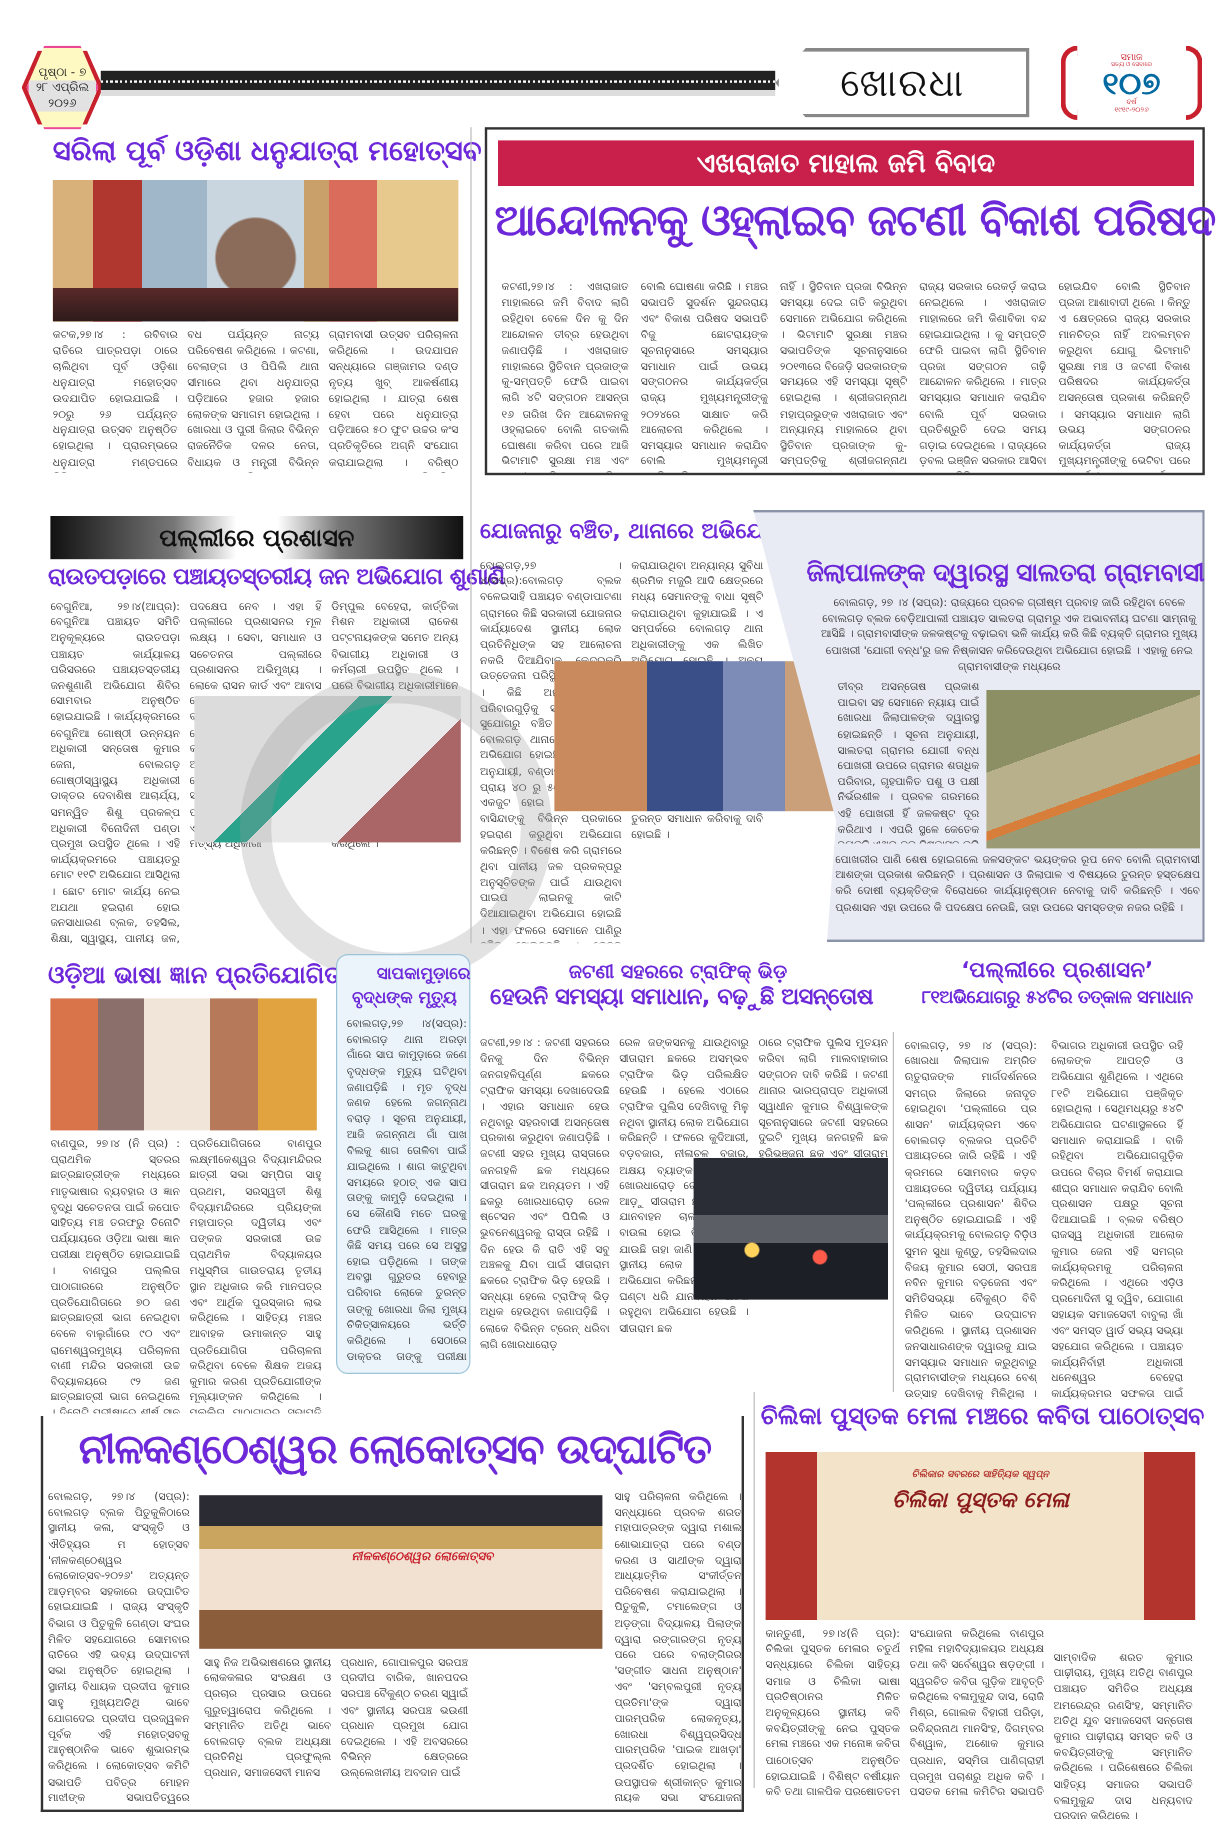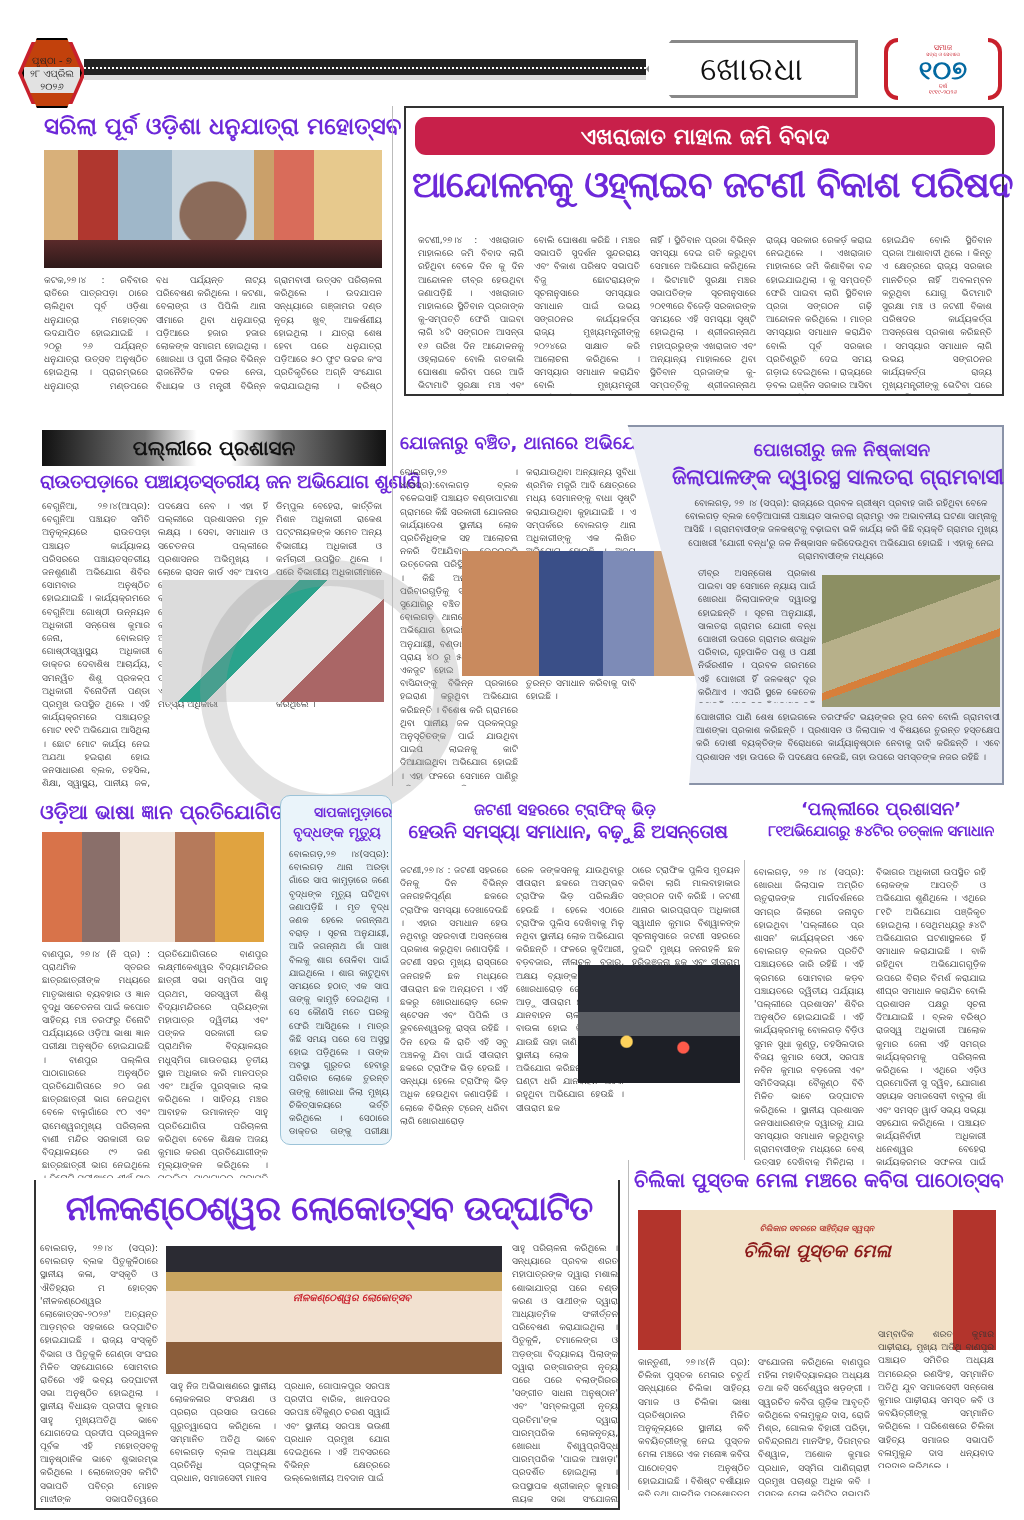--- a/index.html
+++ b/index.html
@@ -4,21 +4,21 @@
 <style>
   * { box-sizing: border-box; margin: 0; padding: 0; }
   html, body { width: 1024px; height: 1520px; background: #ffffff; overflow: hidden; }
   body { font-family: "DejaVu Sans", sans-serif; color: #1a1a1a; position: relative; }
 
   .abs { position: absolute; }
 
   
   .page-badge {
     position: absolute; left: 22px; top: 38px; width: 60px; height: 70px;
-    background: #c2410c; border: 2px solid #000000;
+    background: #fef9c3; border: 2px solid #ec4899;
     clip-path: polygon(25% 0, 75% 0, 100% 50%, 75% 100%, 25% 100%, 0 50%);
     display: flex; flex-direction: column; align-items: center; justify-content: center;
     font-size: 10px; line-height: 13px; color: #222; text-align: center;
   }
   .page-badge-frame {
     position: absolute; left: 18px; top: 42px; width: 68px; height: 62px;
     background: #c8202c;
     clip-path: polygon(20% 0, 80% 0, 100% 50%, 80% 100%, 20% 100%, 0 50%);
   }
   .page-badge .lower { background: #e2e2e2; width: 100%; }
@@ -75,21 +75,21 @@
   .photo-stage::after{
     content:""; position:absolute; left:0; right:0; bottom:0; height:24%;
     background: linear-gradient(#5a2a2a, #2e1a1a);
   }
 
   
   .box-story { position: absolute; left: 404px; top: 106px; width: 600px; height: 290px; border: 2px solid #333; }
   .kicker-red {
     position: absolute; left: 9px; top: 9px; width: 580px; height: 38px;
     background: #c8204a; color: #fff; font-size: 22px; font-weight: bold;
-    display: flex; align-items: center; justify-content: center; border-radius: 11px;
+    display: flex; align-items: center; justify-content: center;
   }
 
   
   .gradient-band {
     position: absolute; left: 42px; top: 430px; width: 344px; height: 36px;
     background: linear-gradient(90deg, #111 0%, #777 30%, #fff 45%, #fff 55%, #777 70%, #111 100%);
     display: flex; align-items: center; justify-content: center;
   }
   .gradient-band span { font-size: 20px; font-weight: bold; color: #111; background: transparent; }
 
@@ -176,26 +176,25 @@
 </div>
 
 <div>
   <div class="abs head" style="left:400px; top:432px; width:236px; font-size:18px; text-align:left;">ଯୋଜନାରୁ ବଞ୍ଚିତ, ଥାନାରେ ଅଭିଯୋଗ</div>
   <div class="abs col-text" style="left:400px; top:466px; width:118px; height:320px;">ବୋଲଗଡ଼,୨୭ ।୪(ସପ୍ର):ବୋଲଗଡ଼ ବ୍ଲକ ବଳେଇସାହି ପଞ୍ଚାୟତ ବଣ୍ଡାପାଟଣା ଗ୍ରାମରେ କିଛି ସରକାରୀ ଯୋଜନାର କାର୍ଯ୍ୟାଦେଶ ସ୍ଥାନୀୟ ଲୋକ ପ୍ରତିନିଧିଙ୍କ ସହ ଆଲୋଚନା ନକରି ଦିଆଯିବାକୁ କେନ୍ଦ୍ରକରି ଉତ୍ତେଜନା ପରିସ୍ଥିତି ଦେଖାଦେଇଛି । କିଛି ଅନୁସୂଚିତ ଜାତି ପରିବାରଗୁଡ଼ିକୁ ସରକାରୀ ସୁବିଧା ସୁଯୋଗରୁ ବଞ୍ଚିତ କରିବା ନେଇ ବୋଲଗଡ଼ ଥାନାରେ ଏକ ଲିଖିତ ଅଭିଯୋଗ ହୋଇଛି । ଅଭିଯୋଗ ଅନୁଯାୟୀ, ବଣ୍ଡାପାଟଣା ଗ୍ରାମର ପ୍ରାୟ ୪୦ ରୁ ୫୦ ଜଣ ବ୍ୟକ୍ତି ଏକଜୁଟ ହୋଇ ଅନୁସୂଚିତ ଜାତି ବାସିନ୍ଦାଙ୍କୁ ବିଭିନ୍ନ ପ୍ରକାରେ ହଇରାଣ କରୁଥିବା ଅଭିଯୋଗ କରିଛନ୍ତି । ବିଶେଷ କରି ଗ୍ରାମରେ ଥିବା ପାନୀୟ ଜଳ ପ୍ରକଳ୍ପରୁ ଅନୁସୂଚିତଙ୍କ ପାଇଁ ଯାଉଥିବା ପାଇପ ଲାଇନକୁ କାଟି ଦିଆଯାଇଥିବା ଅଭିଯୋଗ ହୋଇଛି । ଏହା ଫଳରେ ସେମାନେ ପାଣିରୁ ବଞ୍ଚିତ ହୋଇଛନ୍ତି । କେବଳ ପାନୀୟ ଜଳ ନୁହେଁ, ବରଂ ସରକାରଙ୍କ ପକ୍ଷରୁ ପ୍ରଦାନ</div>
   <div class="abs col-text" style="left:526px; top:466px; width:110px; height:320px;">କରାଯାଉଥିବା ଅନ୍ୟାନ୍ୟ ସୁବିଧା ଶ୍ରମିକ ମଜୁରି ଆଦି କ୍ଷେତ୍ରରେ ମଧ୍ୟ ସେମାନଙ୍କୁ ବାଧା ସୃଷ୍ଟି କରାଯାଉଥିବା କୁହାଯାଇଛି । ଏ ସମ୍ପର୍କରେ ବୋଲଗଡ଼ ଥାନା ଅଧିକାରୀଙ୍କୁ ଏକ ଲିଖିତ ଅଭିଯୋଗ ହୋଇଛି । ଅନ୍ୟ ପଟେ ଅଭିଯୋଗ ସମ୍ପୂର୍ଣ୍ଣ ଭିତ୍ତିହୀନ । ଆମେ ଗ୍ରାମର ମଙ୍ଗଳ ପାଇଁ ବିଭାଗୀୟ ସରକାରୀ ଯୋଜନା ସଠିକ୍ ସ୍ଥାନ ନିରୂପଣ କରିବାକୁ ଯାଇଥିଲୁ । କିନ୍ତୁ ଅଭିଯୋଗକାରୀ ଥାନାରେ ମିଛ ଅଭିଯୋଗ କରିଛନ୍ତି ବୋଲି କହିଛନ୍ତି । ଏହି ସମ୍ବେଦନଶୀଳ ଘଟଣାର ସ୍ଥାନୀୟ ପ୍ରଶାସନ ତୁରନ୍ତ ସମାଧାନ କରିବାକୁ ଦାବି ହୋଇଛି ।</div>
   <div class="photo" style="left:462px; top:551px; width:256px; height:125px; background: linear-gradient(90deg,#c98a5e 0 30%, #3a4f88 30% 55%, #7d8bb7 55% 75%, #caa07a 75% 100%);"></div>
 </div>
 
 <div class="pokhari-box">
-  <div class="abs head" style="left:60px; top:12px; width:320px; font-size:18px;">ପୋଖରୀରୁ ଜଳ ନିଷ୍କାସନ</div>
   <div class="abs head" style="left:50px; top:38px; width:330px; font-size:21px; letter-spacing:-0.5px;">ଜିଲାପାଳଙ୍କ ଦ୍ୱାରସ୍ଥ ସାଲତରା ଗ୍ରାମବାସୀ</div>
   <div class="abs col-text" style="left:62px; top:70px; width:314px; height:64px; text-align:center;">ବୋଲଗଡ଼, ୨୭ ।୪ (ସପ୍ର): ରାଜ୍ୟରେ ପ୍ରବଳ ଗ୍ରୀଷ୍ମ ପ୍ରବାହ ଜାରି ରହିଥିବା ବେଳେ ବୋଲଗଡ଼ ବ୍ଲକ ବେଡ଼ିଆପାଲୀ ପଞ୍ଚାୟତ ସାଲତରା ଗ୍ରାମରୁ ଏକ ଅଭାବନୀୟ ଘଟଣା ସାମ୍ନାକୁ ଆସିଛି । ଗ୍ରାମବାସୀଙ୍କ ଜଳକଷ୍ଟକୁ ବଢ଼ାଇବା ଭଳି କାର୍ଯ୍ୟ କରି କିଛି ବ୍ୟକ୍ତି ଗ୍ରାମର ମୁଖ୍ୟ ପୋଖରୀ 'ଯୋଗୀ ବନ୍ଧ'ରୁ ଜଳ ନିଷ୍କାସନ କରିଦେଉଥିବା ଅଭିଯୋଗ ହୋଇଛି । ଏହାକୁ ନେଇ ଗ୍ରାମବାସୀଙ୍କ ମଧ୍ୟରେ</div>
   <div class="abs col-text" style="left:76px; top:140px; width:118px; height:136px;">ତୀବ୍ର ଅସନ୍ତୋଷ ପ୍ରକାଶ ପାଇବା ସହ ସେମାନେ ନ୍ୟାୟ ପାଇଁ ଖୋରଧା ଜିଲାପାଳଙ୍କ ଦ୍ୱାରସ୍ଥ ହୋଇଛନ୍ତି । ସୂଚନା ଅନୁଯାୟୀ, ସାଲତରା ଗ୍ରାମର ଯୋଗୀ ବନ୍ଧ ପୋଖରୀ ଉପରେ ଗ୍ରାମର ଶତାଧିକ ପରିବାର, ଗୃହପାଳିତ ପଶୁ ଓ ପକ୍ଷୀ ନିର୍ଭରଶୀଳ । ପ୍ରବଳ ଗରମରେ ଏହି ପୋଖରୀ ହିଁ ଜଳକଷ୍ଟ ଦୂର କରିଥାଏ । ଏପରି ସ୍ଥଳେ କେତେକ ବ୍ୟକ୍ତି ଏଥିରୁ ଜଳ ନିଷ୍କାସନ କରି ଦେଉଛନ୍ତି ।</div>
   <div class="photo" style="left:200px; top:148px; width:178px; height:132px; background: linear-gradient(160deg,#8c8f63 0 35%, #b7b08a 35% 60%, #d77f3a 60% 64%, #9a9a74 64% 100%);"></div>
-  <div class="abs col-text" style="left:74px; top:284px; width:304px; height:70px;">ପୋଖରୀର ପାଣି ଶେଷ ହୋଇଗଲେ ତରଫର୍କଟ ଭୟଙ୍କର ରୂପ ନେବ ବୋଲି ଗ୍ରାମବାସୀ ଆଶଙ୍କା ପ୍ରକାଶ କରିଛନ୍ତି । ପ୍ରଶାସନ ଓ ଜିଲାପାଳ ଏ ବିଷୟରେ ତୁରନ୍ତ ହସ୍ତକ୍ଷେପ କରି ଦୋଷୀ ବ୍ୟକ୍ତିଙ୍କ ବିରୋଧରେ କାର୍ଯ୍ୟାନୁଷ୍ଠାନ ନେବାକୁ ଦାବି କରିଛନ୍ତି । ଏବେ ପ୍ରଶାସନ ଏହା ଉପରେ କି ପଦକ୍ଷେପ ନେଉଛି, ତାହା ଉପରେ ସମସ୍ତଙ୍କ ନଜର ରହିଛି ।</div>
+  <div class="abs col-text" style="left:74px; top:284px; width:304px; height:70px;">ପୋଖରୀର ପାଣି ଶେଷ ହୋଇଗଲେ ଜଳସଙ୍କଟ ଭୟଙ୍କର ରୂପ ନେବ ବୋଲି ଗ୍ରାମବାସୀ ଆଶଙ୍କା ପ୍ରକାଶ କରିଛନ୍ତି । ପ୍ରଶାସନ ଓ ଜିଲାପାଳ ଏ ବିଷୟରେ ତୁରନ୍ତ ହସ୍ତକ୍ଷେପ କରି ଦୋଷୀ ବ୍ୟକ୍ତିଙ୍କ ବିରୋଧରେ କାର୍ଯ୍ୟାନୁଷ୍ଠାନ ନେବାକୁ ଦାବି କରିଛନ୍ତି । ଏବେ ପ୍ରଶାସନ ଏହା ଉପରେ କି ପଦକ୍ଷେପ ନେଉଛି, ତାହା ଉପରେ ସମସ୍ତଙ୍କ ନଜର ରହିଛି ।</div>
 </div>
 
 <div class="watermark"></div>
 
 <div>
   <div class="abs head" style="left:40px; top:800px; width:230px; font-size:20px; text-align:left;">ଓଡ଼ିଆ ଭାଷା ଜ୍ଞାନ ପ୍ରତିଯୋଗିତା</div>
   <div class="photo" style="left:42px; top:832px; width:222px; height:110px; background: linear-gradient(90deg,#d8734a 0 18%, #8a6f6a 18% 35%, #f1e4d8 35% 60%, #b67a5b 60% 78%, #e0a340 78% 100%);"></div>
   <div class="abs col-text" style="left:42px; top:948px; width:108px; height:230px;">ବାଣପୁର, ୨୭।୪ (ନି ପ୍ର) : ପ୍ରାଥମିକ ସ୍ତରର ଛାତ୍ରଛାତ୍ରୀଙ୍କ ମଧ୍ୟରେ ମାତୃଭାଷାର ବ୍ୟବହାର ଓ ଜ୍ଞାନ ବୃଦ୍ଧି ସଚେତନତା ପାଇଁ କପୋତ ସାହିତ୍ୟ ମଞ୍ଚ ତରଫରୁ ତିନୋଟି ପର୍ଯ୍ୟାୟରେ ଓଡ଼ିଆ ଭାଷା ଜ୍ଞାନ ପରୀକ୍ଷା ଅନୁଷ୍ଠିତ ହୋଇଯାଇଛି । ବାଣପୁର ପଲ୍ଲିତା ପାଠାଗାରରେ ଅନୁଷ୍ଠିତ ପ୍ରତିଯୋଗିତାରେ ୭୦ ଜଣ ଛାତ୍ରଛାତ୍ରୀ ଭାଗ ନେଇଥିବା ବେଳେ ବାଲୁଗାଁରେ ୯୦ ଏବଂ ରାମେଶ୍ୱରମୁଖ୍ୟ ପରିଚାଳନା ବାଣୀ ମନ୍ଦିର ସରକାରୀ ଉଚ୍ଚ ବିଦ୍ୟାଳୟରେ ୯୨ ଜଣ ଛାତ୍ରଛାତ୍ରୀ ଭାଗ ନେଇଥିଲେ । ତିନୋଟି ପରୀକ୍ଷାରେ ଶୀର୍ଷ ସ୍ଥାନ ଅଧିକାର କରିଥିବା ୯ ଜଣ ପ୍ରତିଯୋଗୀଙ୍କ ମଧ୍ୟରେ ଅନୁଷ୍ଠିତ ଫାଇନାଲ</div>
   <div class="abs col-text" style="left:158px; top:948px; width:110px; height:230px;">ପ୍ରତିଯୋଗିତାରେ ବାଣପୁର ଲକ୍ଷ୍ମୀକେଶ୍ୱର ବିଦ୍ୟାମନ୍ଦିରର ଛାତ୍ରୀ ସଭା ସମ୍ପିତା ସାହୁ ପ୍ରଥମ, ସରସ୍ୱତୀ ଶିଶୁ ବିଦ୍ୟାମନ୍ଦିରରେ ପ୍ରିୟଙ୍କା ମହାପାତ୍ର ଦ୍ୱିତୀୟ ଏବଂ ପଙ୍କଜ ସରକାରୀ ଉଚ୍ଚ ପ୍ରାଥମିକ ବିଦ୍ୟାଳୟର ମଧୁସ୍ମିତା ଗାଉତରାୟ ତୃତୀୟ ସ୍ଥାନ ଅଧିକାର କରି ମାନପତ୍ର ଏବଂ ଆର୍ଥିକ ପୁରସ୍କାର ଲାଭ କରିଥିଲେ । ସାହିତ୍ୟ ମଞ୍ଚର ଆବାହକ ଉମାକାନ୍ତ ସାହୁ ପ୍ରତିଯୋଗିତା ପରିଚାଳନା କରିଥିବା ବେଳେ ଶିକ୍ଷକ ଅଜୟ କୁମାର କରଣ ପ୍ରତିଯୋଗୀଙ୍କ ମୂଲ୍ୟାଙ୍କନ କରିଥିଲେ । ପଲ୍ଲିତା ପାଠାଗାରର ସଭାପତି ଗୋଲକ ବିହାରୀ ପରିଡ଼ା ଧନ୍ୟବାଦ ଅର୍ପଣ କରିଥିଲେ ।</div>
 </div>
@@ -234,18 +233,18 @@
 </div>
 
 <div>
   <div class="abs head" style="left:634px; top:1168px; width:370px; font-size:20px; text-align:left;">ଚିଲିକା ପୁସ୍ତକ ମେଳା ମଞ୍ଚରେ କବିତା ପାଠୋତ୍ସବ</div>
   <div class="photo" style="left:638px; top:1210px; width:358px; height:140px; background: linear-gradient(90deg,#b3342c 0 12%, #f2e3c9 12% 88%, #b3342c 88% 100%);">
     <div class="caption" style="top:14px; bottom:auto; color:#b3342c; font-size:8px; font-weight:bold;">ଚିଲିକାର ସବରରେ ସାହିତ୍ୟିକ ସ୍ୱପ୍ନ</div>
     <div class="caption" style="top:30px; bottom:auto; color:#8b1a1a; font-size:18px; font-weight:bold;">ଚିଲିକା ପୁସ୍ତକ ମେଳା</div>
   </div>
   <div class="abs col-text" style="left:638px; top:1356px; width:112px; height:140px;">କାନ୍ତୁଣୀ, ୨୭।୪(ନି ପ୍ର): ଚିଲିକା ପୁସ୍ତକ ମେଳାର ଚତୁର୍ଥ ସନ୍ଧ୍ୟାରେ ଚିଲିକା ସାହିତ୍ୟ ସମାଜ ଓ ଚିଲିକା ଭାଷା ପ୍ରତିଷ୍ଠାନର ମିଳିତ ଅନୁକୂଳ୍ୟରେ ସ୍ଥାନୀୟ କବି କବୟିତ୍ରୀଙ୍କୁ ନେଇ ପୁସ୍ତକ ମେଳା ମଞ୍ଚରେ ଏକ ମନୋଜ୍ଞ କବିତା ପାଠୋତ୍ସବ ଅନୁଷ୍ଠିତ ହୋଇଯାଇଛି । ବିଶିଷ୍ଟ ବର୍ଷୀୟାନ କବି ତଥା ଗାଳ୍ପିକ ପୁରୁଷୋତ୍ତମ ମହାପାତ୍ରଙ୍କ ଅଧ୍ୟକ୍ଷତାରେ ଅନୁଷ୍ଠିତ ଏହି କବିତା ପାଠୋତ୍ସବରେ</div>
   <div class="abs col-text" style="left:758px; top:1356px; width:112px; height:140px;">ସଂଯୋଜନା କରିଥିଲେ ବାଣପୁର ମହିଳା ମହାବିଦ୍ୟାଳୟର ଅଧ୍ୟକ୍ଷ ତଥା କବି ସର୍ବେଶ୍ୱର ଷଡ଼ଙ୍ଗୀ । ସ୍ୱରଚିତ କବିତା ଗୁଡ଼ିକ ଆବୃତ୍ତି କରିଥିଲେ ବଳାମୁକୁନ୍ଦ ଦାସ, ରୋଜି ମିଶ୍ର, ଗୋଲକ ବିହାରୀ ପରିଡ଼ା, ରବିନ୍ଦ୍ରନାଥ ମାନସିଂହ, ଦିଗମ୍ବର ବିଶ୍ୱାଳ, ଅଶୋକ କୁମାର ପ୍ରଧାନ, ସସ୍ମିତା ପାଣିଗ୍ରାହୀ ପ୍ରମୁଖ ପଚାଶରୁ ଅଧିକ କବି । ପୁସ୍ତକ ମେଳା କମିଟିର ସଭାପତି ବରିଷ୍ଠ</div>
-  <div class="abs col-text" style="left:878px; top:1328px; width:116px; height:140px;">ସାମ୍ବାଦିକ ଶରତ କୁମାର ପାଢ଼ୀରାୟ, ମୁଖ୍ୟ ଅତିଥି ବାଣପୁର ପଞ୍ଚାୟତ ସମିତିର ଅଧ୍ୟକ୍ଷ ଅମରେନ୍ଦ୍ର ରଣସିଂହ, ସମ୍ମାନିତ ଅତିଥି ଯୁବ ସମାଜସେବୀ ସନ୍ତୋଷ କୁମାର ପାଢ଼ୀରାୟ ସମସ୍ତ କବି ଓ କବୟିତ୍ରୀଙ୍କୁ ସମ୍ମାନିତ କରିଥିଲେ । ପରିଶେଷରେ ଚିଲିକା ସାହିତ୍ୟ ସମାଜର ସଭାପତି ବଳାମୁକୁନ୍ଦ ଦାସ ଧନ୍ୟବାଦ ପ୍ରଦାନ କରିଥିଲେ ।</div>
+  <div class="abs col-text" style="left:878px; top:1376px; width:116px; height:140px;">ସାମ୍ବାଦିକ ଶରତ କୁମାର ପାଢ଼ୀରାୟ, ମୁଖ୍ୟ ଅତିଥି ବାଣପୁର ପଞ୍ଚାୟତ ସମିତିର ଅଧ୍ୟକ୍ଷ ଅମରେନ୍ଦ୍ର ରଣସିଂହ, ସମ୍ମାନିତ ଅତିଥି ଯୁବ ସମାଜସେବୀ ସନ୍ତୋଷ କୁମାର ପାଢ଼ୀରାୟ ସମସ୍ତ କବି ଓ କବୟିତ୍ରୀଙ୍କୁ ସମ୍ମାନିତ କରିଥିଲେ । ପରିଶେଷରେ ଚିଲିକା ସାହିତ୍ୟ ସମାଜର ସଭାପତି ବଳାମୁକୁନ୍ଦ ଦାସ ଧନ୍ୟବାଦ ପ୍ରଦାନ କରିଥିଲେ ।</div>
 </div>
 
 <div class="col-sep" style="left:392px; top:106px; height:680px;"></div>
 <div class="col-sep" style="left:744px; top:860px; height:300px;"></div>
 <div class="col-sep" style="left:628px; top:1160px; height:330px;"></div>
 
 </body></html>

